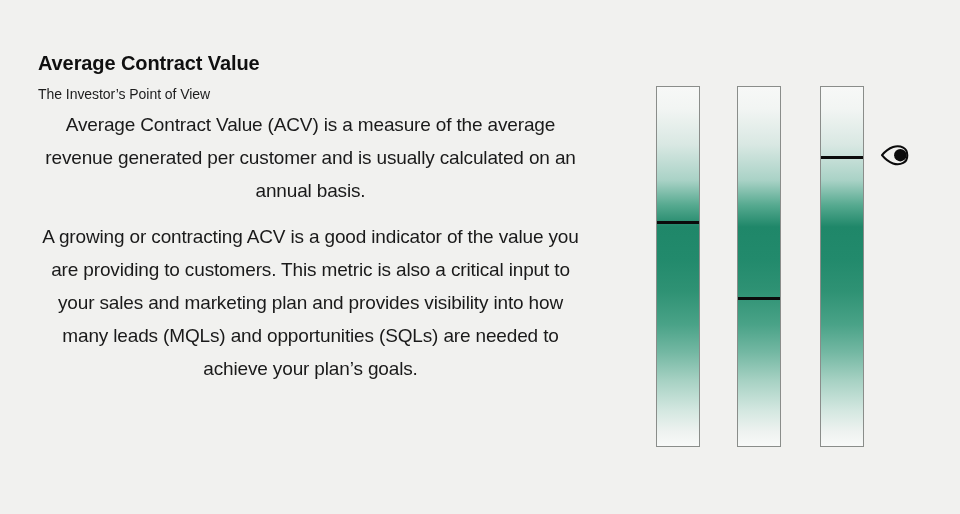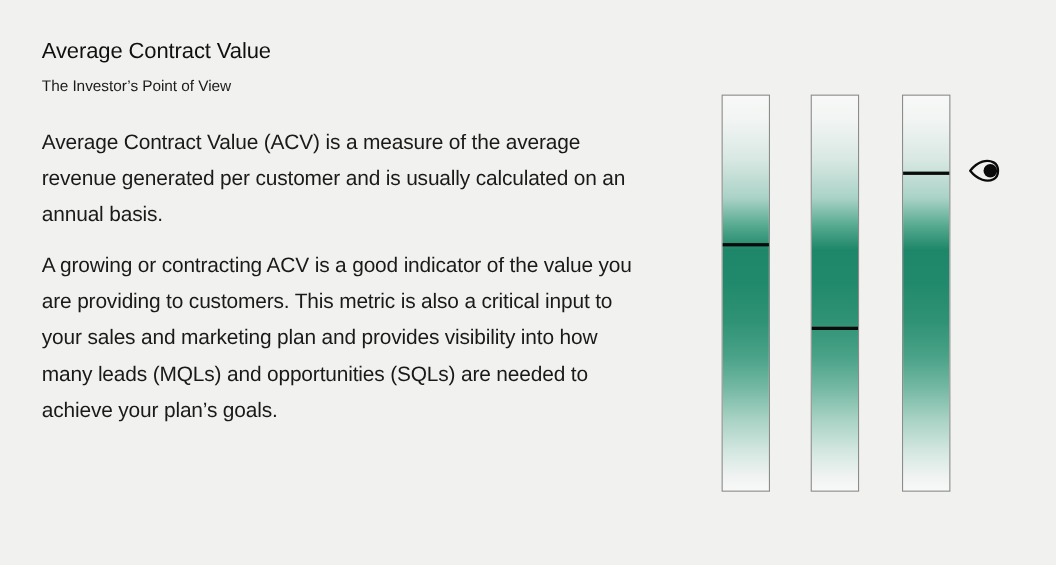--- a/index.html
+++ b/index.html
@@ -28,38 +28,38 @@
   
   .text-col {
     position: absolute;
     left: 38px;
     top: 34px;
     width: 580px;
   }
 
   .title {
     font-size: 20px;
-    font-weight: 400;
+    font-weight: 700;
     letter-spacing: -0.1px;
     line-height: 26px;
-    margin: 0 0 4px 0;
+    margin: 16px 0 4px 0;
     color: #101010;
   }
 
   .subtitle {
     font-size: 14px;
     font-weight: 400;
     line-height: 28px;
     margin: 0;
     color: #1c1c1c;
     letter-spacing: -0.05px;
   }
 
   .body-block {
-    margin-top: 21px;
+    text-align: center;
   }
 
   .para {
     font-size: 19px;
     font-weight: 400;
     line-height: 33px;
     margin: 0 0 13px 0;
     color: #1a1a1a;
     letter-spacing: -0.15px;
     max-width: 545px;

